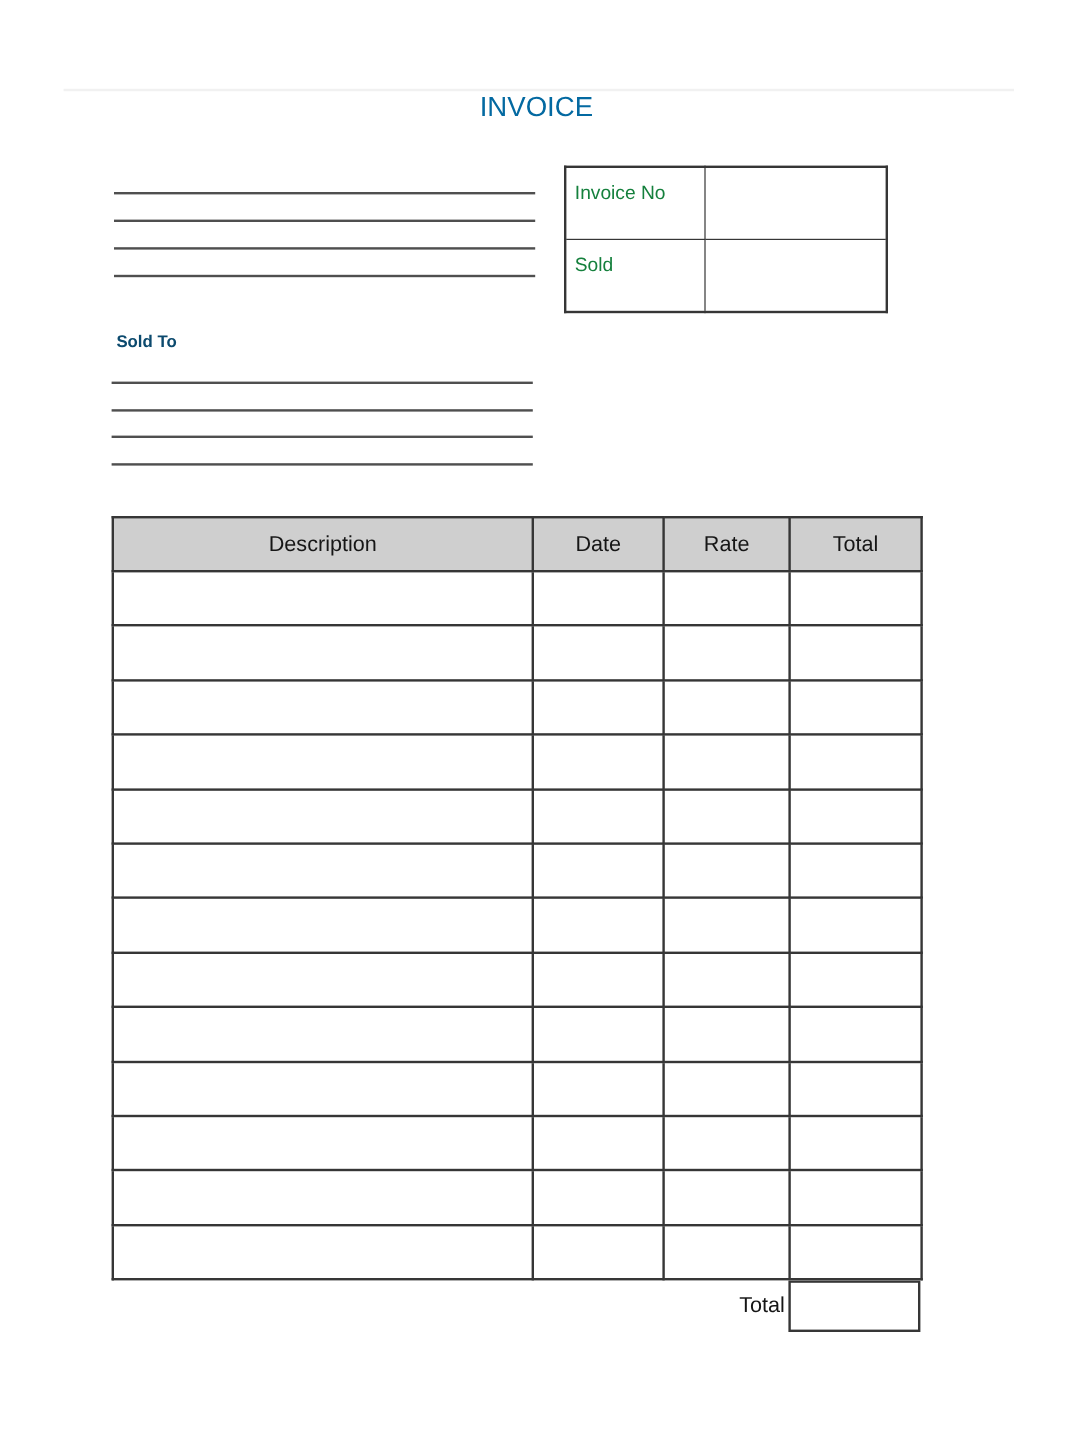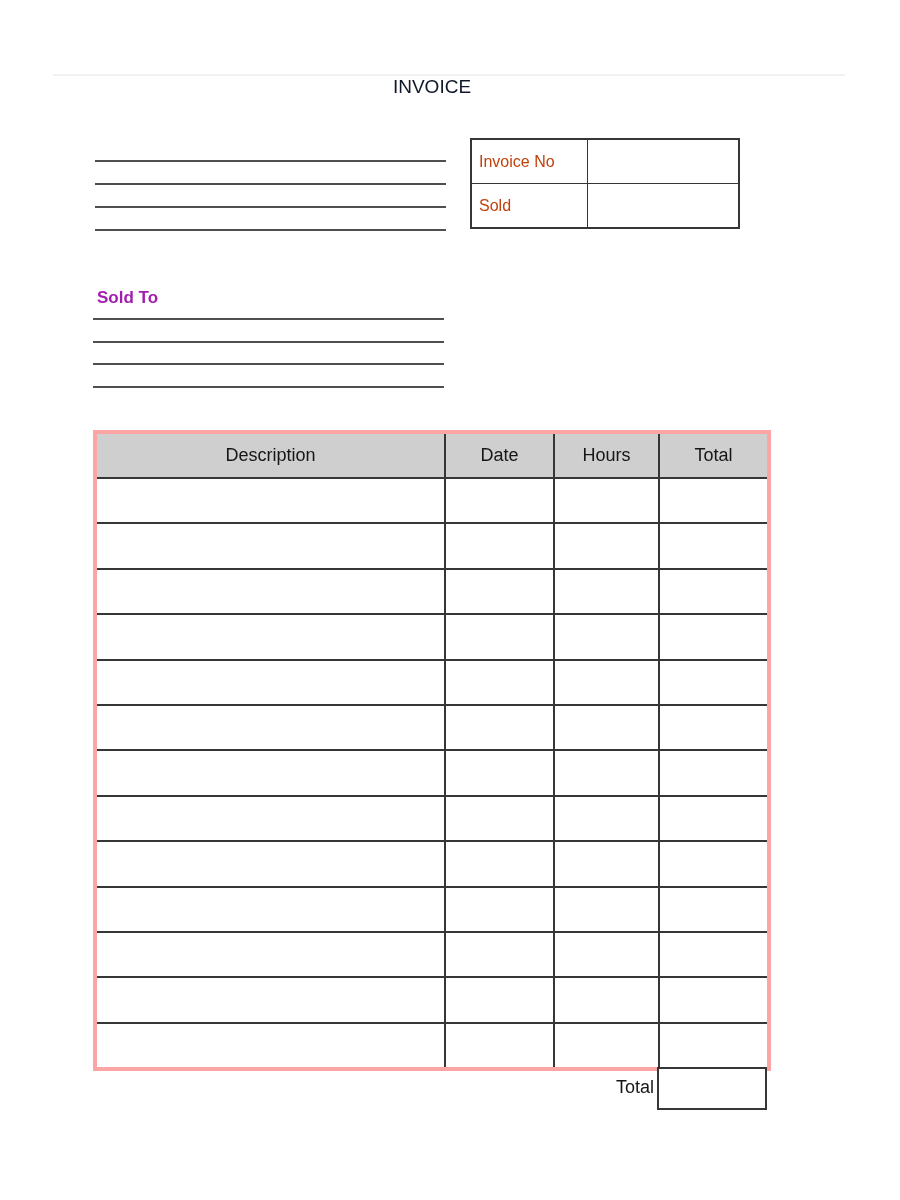--- a/index.html
+++ b/index.html
@@ -2,44 +2,44 @@
 <html><head>
 <meta charset="utf-8">
 <style>
   html,body{margin:0;padding:0;background:#ffffff;}
   .page{
     position:relative;width:900px;height:1200px;background:#ffffff;
     font-family:"Liberation Sans",sans-serif;color:#1d1d1d;overflow:hidden;
   }
   .top-divider{position:absolute;left:53px;top:74px;width:792px;height:2px;background:#f1f1f1;}
   .title{
-    position:absolute;left:1px;top:76px;width:862px;margin:0;text-align:center;
-    font-size:19px;font-weight:400;letter-spacing:0;color:#0f172a;
+    position:absolute;left:16px;top:76px;width:862px;margin:0;text-align:center;
+    font-size:23px;font-weight:400;letter-spacing:0;color:#0369a1;
   }
   .lines{position:absolute;width:351px;}
   .lines-seller{left:95px;top:160px;}
   .lines-soldto{left:93px;top:318px;}
   .blank-line{height:2px;background:#4f4f4f;margin-bottom:21px;}
   .lines-soldto .blank-line{margin-bottom:20.5px;}
 
   table.meta{
     position:absolute;left:470px;top:138px;width:270px;
     border-collapse:collapse;table-layout:fixed;border:2px solid #363636;background:#fff;
   }
   table.meta td{
     border:1px solid #363636;height:43px;vertical-align:middle;
-    font-size:16px;color:#c2410c;padding:0 4px 0 7px;
+    font-size:16px;color:#15803d;padding:0 4px 16px 7px;
   }
   table.meta td.meta-label{width:104px;}
 
-  .soldto-label{position:absolute;left:97px;top:276px;font-size:17px;font-weight:700;color:#a21caf;margin-top:12px;}
+  .soldto-label{position:absolute;left:97px;top:276px;font-size:14px;font-weight:700;color:#0c4a6e;}
 
   table.items{
     position:absolute;left:93px;top:430px;width:674px;
-    border-collapse:collapse;table-layout:fixed;border:4px solid #fca5a5;background:#fff;
+    border-collapse:collapse;table-layout:fixed;border:1px solid #fca5a5;background:#fff;
   }
   table.items th{
     background:#cfcfcf;border:2px solid #363636;height:43px;
     font-size:18px;font-weight:400;color:#161616;text-align:center;vertical-align:middle;padding:0;
   }
   table.items td{border:2px solid #363636;height:43.4px;background:#ffffff;padding:0 4px;font-size:16px;}
 
   .total-label{
     position:absolute;left:456px;top:1067px;width:198px;height:41px;line-height:41px;
     text-align:right;font-size:18px;color:#161616;
@@ -92,21 +92,21 @@
     <colgroup>
       <col style="width:350px">
         <col style="width:109px">
         <col style="width:105px">
         <col style="width:110px">
     </colgroup>
     <thead>
       <tr>
         <th>Description</th>
         <th>Date</th>
-        <th>Hours</th>
+        <th>Rate</th>
         <th>Total</th>
       </tr>
     </thead>
     <tbody>
         <tr>
           <td></td>
           <td></td>
           <td></td>
           <td></td>
         </tr>

